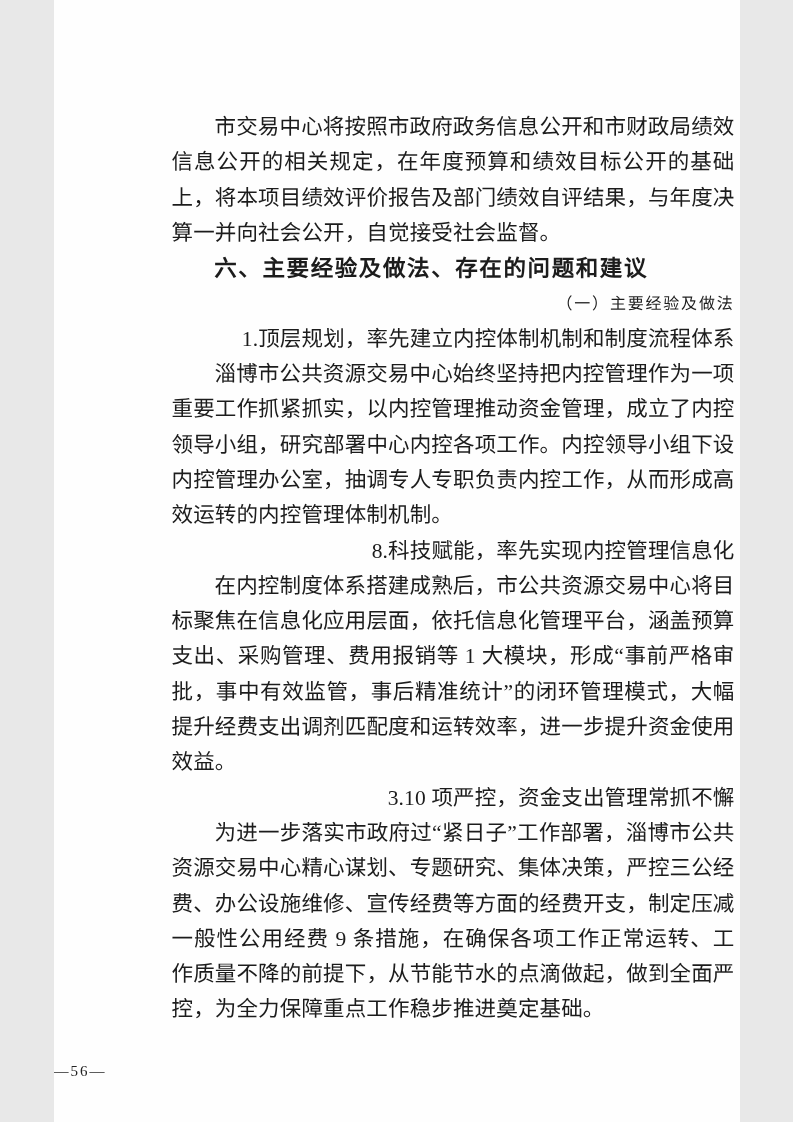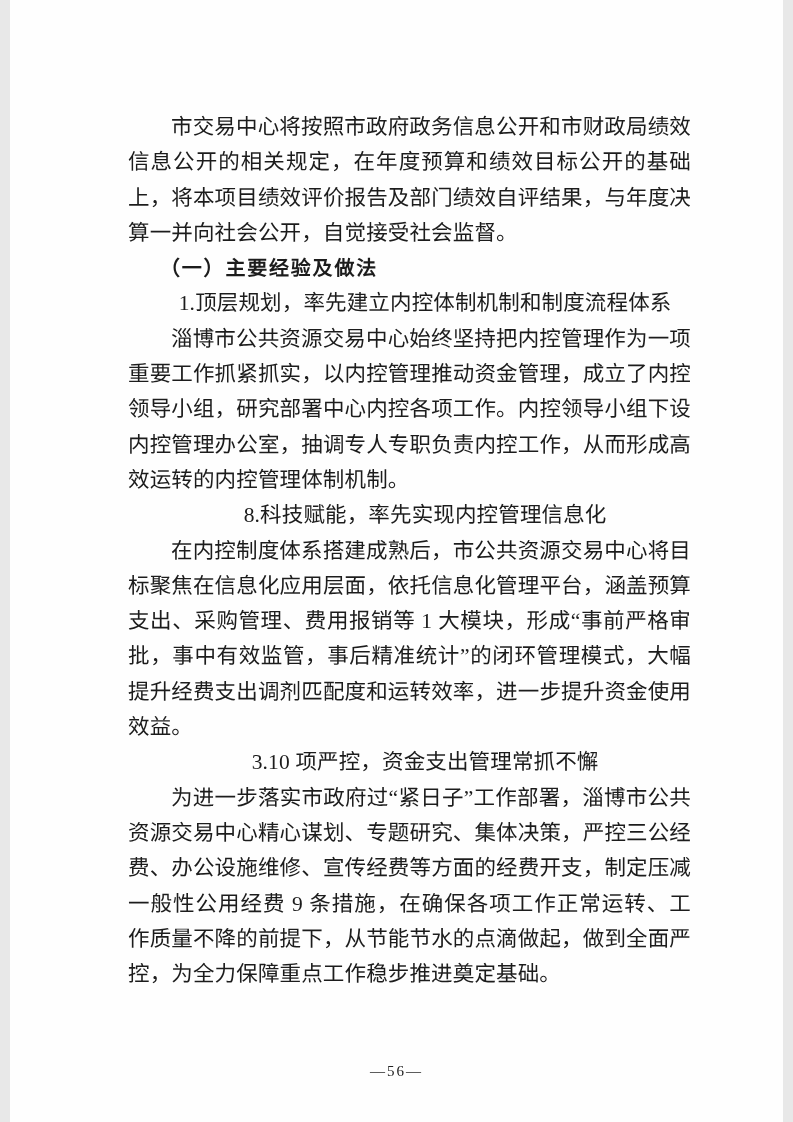--- a/index.html
+++ b/index.html
@@ -2,21 +2,21 @@
 <html lang="zh-CN"><head>
 <meta charset="utf-8">
 <style>
   html, body {
     margin: 0;
     padding: 0;
     background: #e8e8e8;
   }
   .page {
     position: relative;
-    width: 773px;
+    width: 686px;
     height: 1122px;
     margin: 0 auto;
     background: #fefefe;
     color: #1c1c1c;
     overflow: hidden;
     font-family: "Liberation Serif", "DejaVu Serif", serif;
   }
   .content {
     position: absolute;
     left: 118px;
@@ -38,47 +38,47 @@
   }
   p.para-h1 {
     font-family: "Liberation Sans", "DejaVu Sans", sans-serif;
     font-weight: 700;
     font-size: 22.5px;
     letter-spacing: 1.6px;
     text-indent: 1.9em;
     text-align: left;
   }
   p.para-h2 {
-    font-weight: 700;
-    font-size: 20px;
+    font-weight: 400;
+    font-size: 16px;
     letter-spacing: 1.8px;
     text-indent: 1.6em;
-    text-align: left;
+    text-align: right;
   }
   p.para-h3 {
     text-indent: 1.45em;
-    text-align: center;
+    text-align: right;
   }
   .page-footer {
     position: absolute;
     left: 0;
     top: 1063px;
     width: 100%;
-    text-align: center;
     font-size: 15px;
     letter-spacing: 2px;
     color: #222;
   }
 </style>
 </head>
 <body>
 
 <div class="page">
   <div class="content">
     <p class="para-body">市交易中心将按照市政府政务信息公开和市财政局绩效信息公开的相关规定，在年度预算和绩效目标公开的基础上，将本项目绩效评价报告及部门绩效自评结果，与年度决算一并向社会公开，自觉接受社会监督。</p>
+    <p class="para-h1">六、主要经验及做法、存在的问题和建议</p>
     <p class="para-h2">（一）主要经验及做法</p>
     <p class="para-h3">1.顶层规划，率先建立内控体制机制和制度流程体系</p>
     <p class="para-body">淄博市公共资源交易中心始终坚持把内控管理作为一项重要工作抓紧抓实，以内控管理推动资金管理，成立了内控领导小组，研究部署中心内控各项工作。内控领导小组下设内控管理办公室，抽调专人专职负责内控工作，从而形成高效运转的内控管理体制机制。</p>
     <p class="para-h3">8.科技赋能，率先实现内控管理信息化</p>
     <p class="para-body">在内控制度体系搭建成熟后，市公共资源交易中心将目标聚焦在信息化应用层面，依托信息化管理平台，涵盖预算支出、采购管理、费用报销等 1 大模块，形成“事前严格审批，事中有效监管，事后精准统计”的闭环管理模式，大幅提升经费支出调剂匹配度和运转效率，进一步提升资金使用效益。</p>
     <p class="para-h3">3.10 项严控，资金支出管理常抓不懈</p>
     <p class="para-body">为进一步落实市政府过“紧日子”工作部署，淄博市公共资源交易中心精心谋划、专题研究、集体决策，严控三公经费、办公设施维修、宣传经费等方面的经费开支，制定压减一般性公用经费 9 条措施，在确保各项工作正常运转、工作质量不降的前提下，从节能节水的点滴做起，做到全面严控，为全力保障重点工作稳步推进奠定基础。</p>
   </div>
   <div class="page-footer">—56—</div>
 </div>

